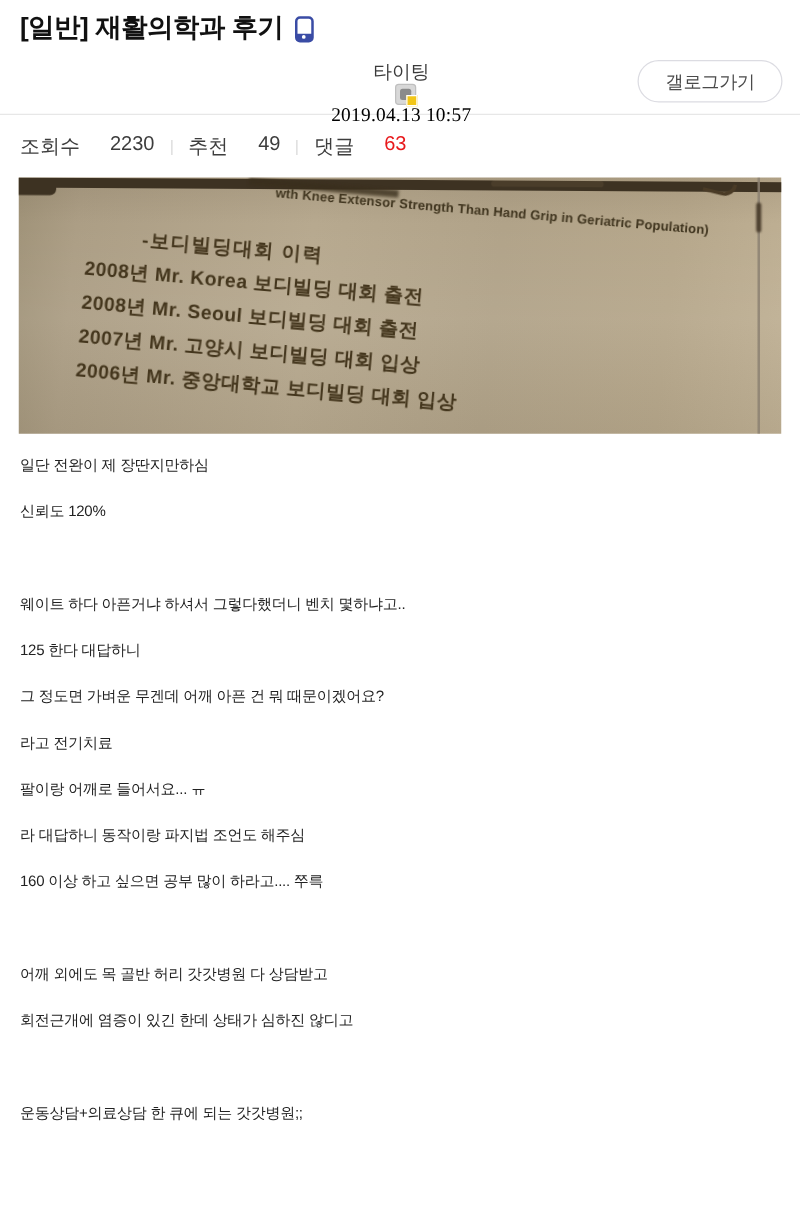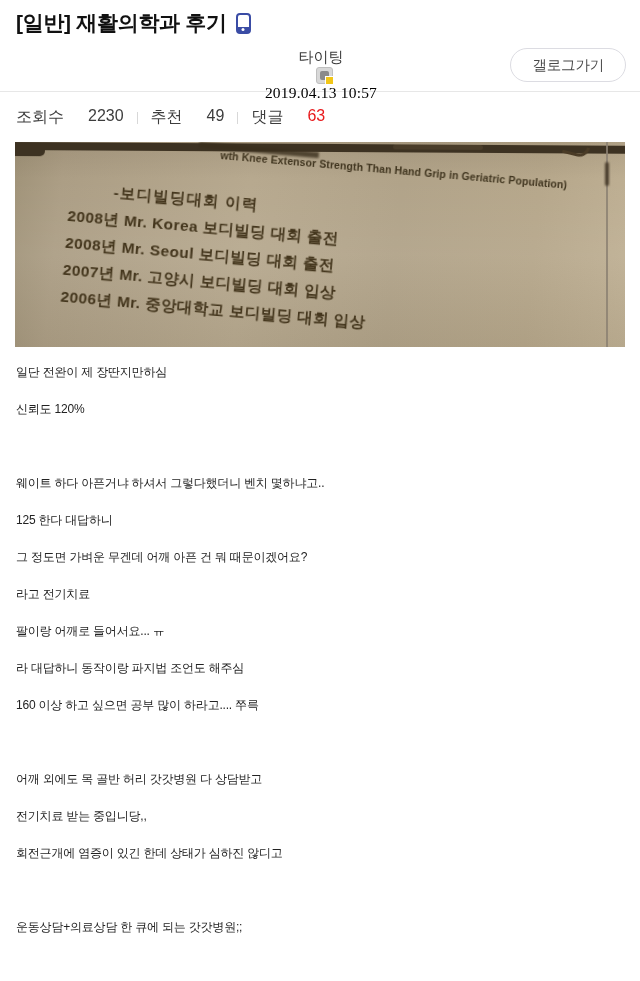--- a/index.html
+++ b/index.html
@@ -145,19 +145,18 @@
     <div class="bline"></div>
     <div class="bline">웨이트 하다 아픈거냐 하셔서 그렇다했더니 벤치 몇하냐고..</div>
     <div class="bline">125 한다 대답하니</div>
     <div class="bline">그 정도면 가벼운 무겐데 어깨 아픈 건 뭐 때문이겠어요?</div>
     <div class="bline">라고 전기치료</div>
     <div class="bline">팔이랑 어깨로 들어서요... ㅠ</div>
     <div class="bline">라 대답하니 동작이랑 파지법 조언도 해주심</div>
     <div class="bline">160 이상 하고 싶으면 공부 많이 하라고.... 쭈륵</div>
     <div class="bline"></div>
     <div class="bline">어깨 외에도 목 골반 허리 갓갓병원 다 상담받고</div>
-    <div class="bline">전기치료 받는 중입니당,,</div>
     <div class="bline">회전근개에 염증이 있긴 한데 상태가 심하진 않디고</div>
     <div class="bline"></div>
     <div class="bline">운동상담+의료상담 한 큐에 되는 갓갓병원;;</div>
   </div>
 
 </div>
 
 </body></html>

